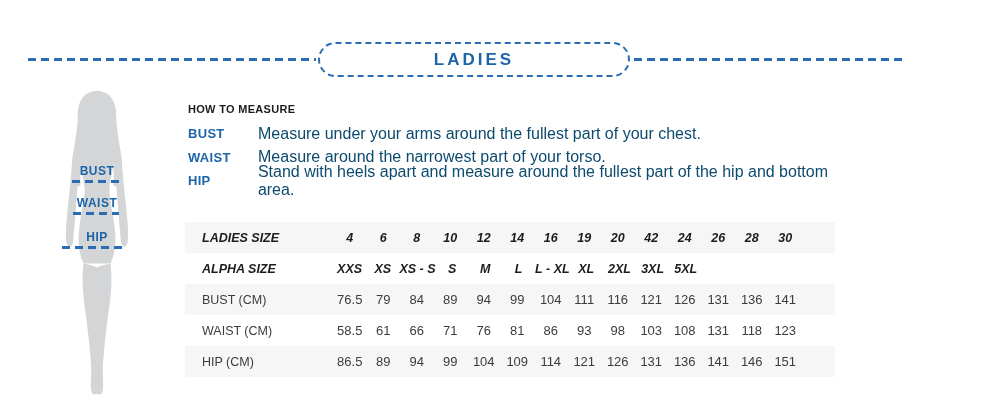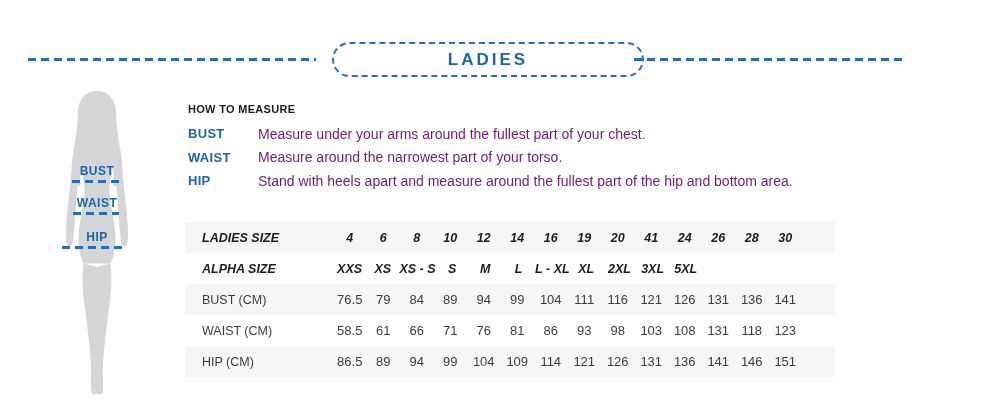--- a/index.html
+++ b/index.html
@@ -13,21 +13,21 @@
   *{box-sizing:border-box;margin:0;padding:0;}
   html,body{width:1000px;height:418px;background:#ffffff;overflow:hidden;}
   body{font-family:"Liberation Sans", sans-serif;}
   .canvas{position:relative;width:1000px;height:418px;background:#fff;}
 
   
   .dash{position:absolute;height:3px;
     background:repeating-linear-gradient(90deg,var(--dash-blue) 0,var(--dash-blue) 8px,transparent 8px,transparent 13px);}
   .dash-left{left:28px;top:58px;width:288px;}
   .dash-right{left:634px;top:58px;width:270px;}
-  .badge{position:absolute;left:332px;top:42px;width:312px;height:35px;
+  .badge{position:absolute;left:318px;top:42px;width:312px;height:35px;
     border:2px dashed var(--dash-blue);border-radius:18px;
     display:flex;align-items:center;justify-content:center;background:#fff;}
   .badge span{color:var(--blue);font-weight:bold;font-size:17px;letter-spacing:3px;}
 
   
   .figure{position:absolute;left:49px;top:90px;width:96px;height:312px;}
   .figure svg{position:absolute;left:0;top:0;}
   .fig-annot .fig-label{position:absolute;left:0;width:100%;text-align:center;
     color:var(--blue);font-weight:bold;font-size:12px;letter-spacing:0.5px;}
   .fig-annot .fig-line{position:absolute;height:3px;
@@ -37,21 +37,21 @@
   .fig-annot:nth-of-type(2) .fig-label{top:106px;}
   .fig-annot:nth-of-type(2) .fig-line{top:122px;left:24px;width:46px;}
   .fig-annot:nth-of-type(3) .fig-label{top:140px;}
   .fig-annot:nth-of-type(3) .fig-line{top:156px;left:13px;width:62px;}
 
   
   .howto{position:absolute;left:188px;top:103px;width:680px;}
   .howto-title{font-size:11px;font-weight:bold;color:var(--text-black);margin-bottom:7px;letter-spacing:0.3px;}
   .ht-row{display:flex;height:23.5px;align-items:center;}
   .ht-label{width:70px;color:var(--blue);font-weight:bold;font-size:13px;letter-spacing:0.3px;}
-  .ht-text{color:#701a75;font-size:14px;}
+  .ht-text{color:#0c4a6e;font-size:16px;}
 
   
   .size-table{position:absolute;left:185px;top:222px;width:650px;}
   .trow{display:grid;grid-template-columns:148px repeat(14,1fr);align-items:center;
     height:31px;padding-right:33px;}
   .trow.alt{background:var(--row-alt);}
   .tlabel{padding-left:17px;font-size:12.5px;color:var(--text-dark);white-space:nowrap;}
   .tcell{text-align:center;font-size:13px;color:var(--text-dark);white-space:nowrap;}
   .trow.head .tlabel,.trow.head .tcell{font-weight:bold;color:var(--text-black);font-size:12.5px;font-style:italic;}
 </style>
@@ -118,21 +118,21 @@
         <div class="tlabel">LADIES SIZE</div>
         <div class="tcell">4</div>
         <div class="tcell">6</div>
         <div class="tcell">8</div>
         <div class="tcell">10</div>
         <div class="tcell">12</div>
         <div class="tcell">14</div>
         <div class="tcell">16</div>
         <div class="tcell">19</div>
         <div class="tcell">20</div>
-        <div class="tcell">41</div>
+        <div class="tcell">42</div>
         <div class="tcell">24</div>
         <div class="tcell">26</div>
         <div class="tcell">28</div>
         <div class="tcell">30</div>
       </div>
       <div class="trow head">
         <div class="tlabel">ALPHA SIZE</div>
         <div class="tcell">XXS</div>
         <div class="tcell">XS</div>
         <div class="tcell">XS - S</div>

